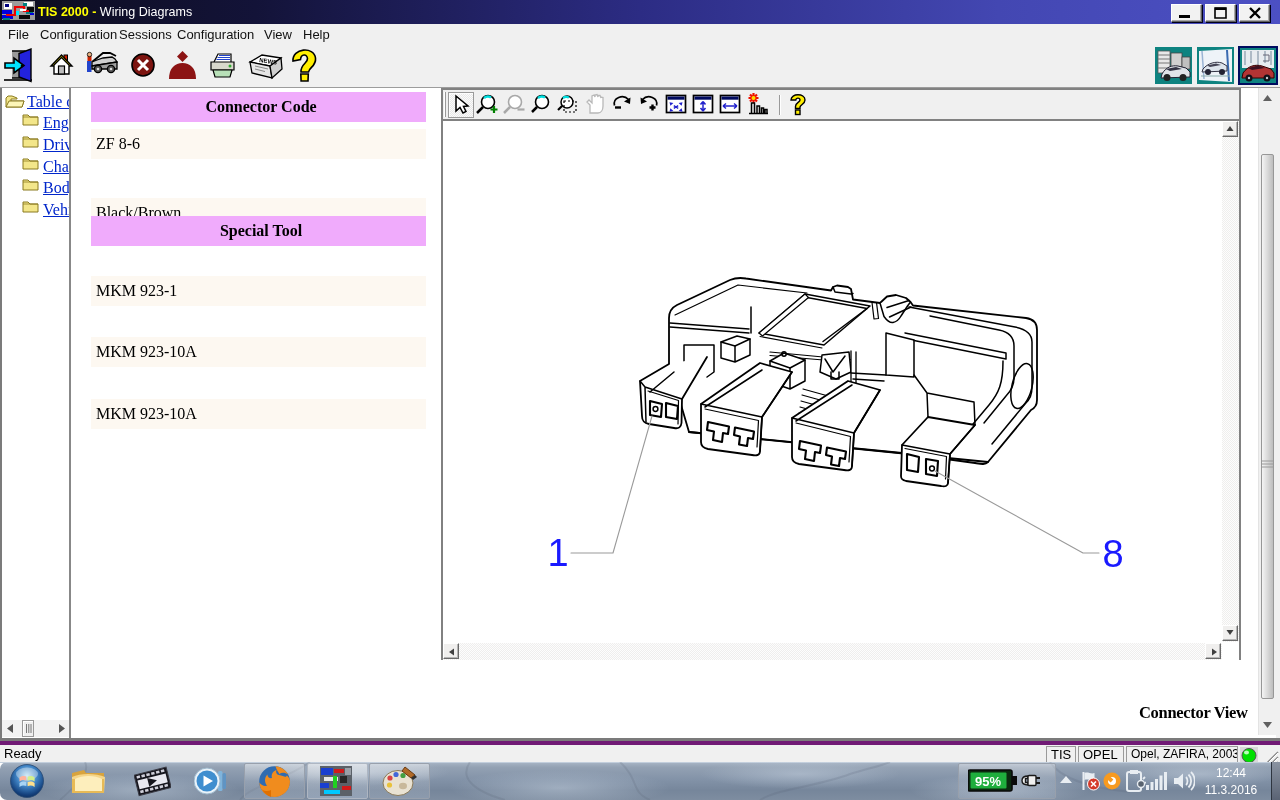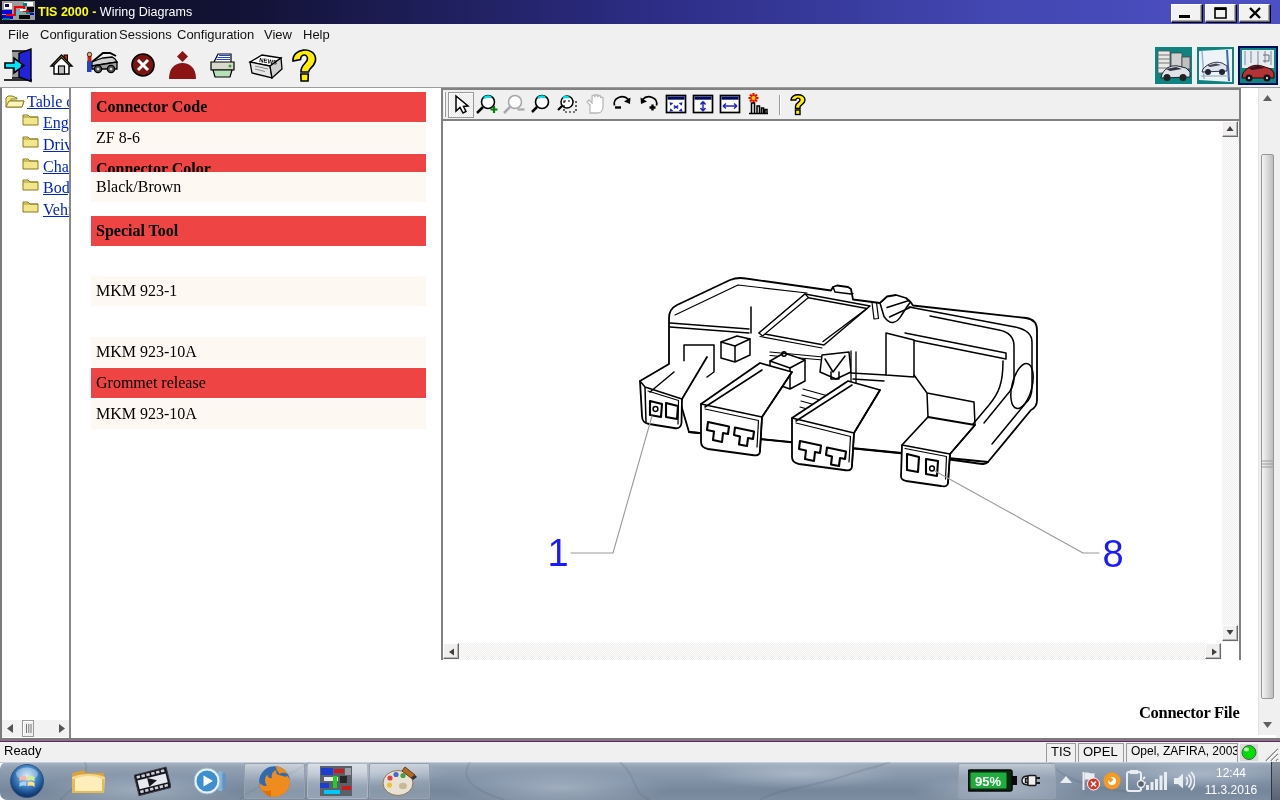--- a/index.html
+++ b/index.html
@@ -28,21 +28,21 @@
   
   #content { left:0; top:88px; width:1280px; height:653px; background:#ffffff; border-left:2px solid #7b7b7b; }
 
   
   #tree { left:2px; top:88px; width:69px; height:650px; background:#fff; border-right:2px solid #888; overflow:hidden; }
   .tlink { color:#0026cb; text-decoration:underline; font-family:"Liberation Serif",serif; font-size:16px; white-space:nowrap; position:absolute; }
 
   
   #tablepanel { left:73px; top:88px; width:368px; height:650px; background:#fff; }
   .trow { position:absolute; left:18px; width:335px; height:30px; font-family:"Liberation Serif",serif; font-size:16px; color:#000; padding:6px 0 0 5px; }
-  .beige { background:#ef4444; }
+  .beige { background:#f0abfc;text-align:center; }
   .lite  { background:#fdf8f1; }
   .hdr { font-weight:bold; }
 
   
   #viewer { left:441px; top:88px; width:800px; height:572px; border:2px solid #818181; background:#f0f0f0; }
   #vtoolbar { left:443px; top:90px; width:796px; height:29px; background:#f0f0f0; }
   #canvas { left:443px; top:119px; width:796px; height:541px; background:#ffffff; border-top:2px solid #818181; }
   .tbtn { position:absolute; top:2px; width:26px; height:26px; }
   .sel { background-image:linear-gradient(45deg,#e8e8e8 25%,transparent 25%,transparent 75%,#e8e8e8 75%),linear-gradient(45deg,#e8e8e8 25%,#fbfbfb 25%,#fbfbfb 75%,#e8e8e8 75%); background-size:2px 2px; background-position:0 0,1px 1px; border:1px solid #9a9a9a; box-shadow:inset 1px 1px 0 #fdfdfd; }
 
@@ -53,21 +53,21 @@
     border-right:1px solid #6a6a6a; border-bottom:1px solid #6a6a6a;
     box-shadow:inset -1px -1px 0 #b5b5b5; }
   .sbtn svg { display:block; margin:3px auto; }
 
   
   #osb { left:1258px; top:88px; width:18px; height:647px; background:#f0f0f0; border-left:1px solid #e3e3e3; }
   #osb-thumb { position:absolute; left:2px; top:66px; width:13px; height:545px;
     background:linear-gradient(90deg,#f4f4f4,#dcdcdc 45%,#bdbdbd); border:1px solid #979797; border-radius:2px; }
 
   
-  #statusbar { left:0; top:741px; width:1280px; height:21px; background:#f0f0f0; border-top:1px solid #701a75; font-size:13px; color:#000; }
+  #statusbar { left:0; top:741px; width:1280px; height:21px; background:#f0f0f0; border-top:4px solid #701a75; font-size:13px; color:#000; }
   .sbox { position:absolute; top:1px; height:20px; border:1px solid #9a9a9a; font-size:13px; line-height:15px; padding:0 4px; background:#f0f0f0; }
 
   
   #taskbar { left:0; top:762px; width:1280px; height:38px;
     background:linear-gradient(180deg,#a9b6c6 0%,#93a1b3 14%,#8393a8 45%,#76869b 75%,#7e8da0 100%);border-radius:7px; }
   #taskbar::before { content:""; position:absolute; left:0; top:0; width:1280px; height:1px; background:#c2cedc; }
   .tkbox { position:absolute; top:1px; height:36px; border:1px solid #98a0ac; border-radius:2px;
     background:linear-gradient(180deg,rgba(255,255,255,0.25),rgba(255,255,255,0.08) 50%,rgba(255,255,255,0.02)); }
   .traytxt { position:absolute; color:#ffffff; font-size:12px; text-align:center; width:70px; }
 </style>
@@ -247,27 +247,25 @@
     <svg style="position:absolute;left:24px;top:4px;" width="6" height="9">
         <path d="M0.5 0 V9 M2.8 0 V9 M5 0 V9" stroke="#777" stroke-width="1"></path>
       </svg>
     <svg style="position:absolute;left:56px;top:4px;" width="8" height="9">
         <path d="M1 0 L7 4.5 L1 9 Z" fill="#555"></path>
       </svg>
   </div>
 </div>
 <div class="abs" id="tablepanel">
   <div class="trow beige hdr" style="top:4px;">Connector Code</div>
-  <div class="trow lite" style="top:35px;">ZF 8-6</div>
-  <div class="trow beige hdr" style="top:66px;">Connector Color</div>
-  <div class="trow lite" style="top:84px;font-family:Liberation Serif, serif;">Black/Brown</div>
+  <div class="trow lite" style="top:41px;">ZF 8-6</div>
+  <div class="trow lite" style="top:110px;font-family:Liberation Serif, serif;">Black/Brown</div>
   <div class="trow beige hdr" style="top:128px;">Special Tool</div>
   <div class="trow lite" style="top:188px;">MKM 923-1</div>
   <div class="trow lite" style="top:249px;">MKM 923-10A</div>
-  <div class="trow beige" style="top:280px;">Grommet release</div>
   <div class="trow lite" style="top:311px;">MKM 923-10A</div>
 </div>
 
 <div class="abs" id="viewer"></div>
 <div class="abs" id="vtoolbar">
   <div style="position:absolute;left:1px;top:2px;width:2px;height:25px;border-left:1px solid #fff;border-right:1px solid #9a9a9a;"></div>
   <div class="tbtn sel" style="left:5px;"></div>
   <svg style="position:absolute;left:5px;top:2px;" width="790" height="27" fill="none">
 
     <path d="M8 4 L8 19 L12 15.5 L15 21 L18 19.5 L15.5 14.5 L20 14 Z" fill="#fff" stroke="#000" stroke-width="1.5"></path>
@@ -461,21 +459,21 @@
         <path d="M6 0.5 L1 4 L6 7.5 Z" fill="#404040"></path>
       </svg>
     </div>
   <div class="sbtn" style="left:762px;top:0;">
       <svg width="8" height="8" viewBox="0 0 8 8" style="margin:4px">
         <path d="M2 0.5 L7 4 L2 7.5 Z" fill="#404040"></path>
       </svg>
     </div>
 </div>
 
-<div class="abs" id="connview" style="left:1139px;top:703px;width:130px;white-space:nowrap;font-family:'Liberation Serif',serif;font-size:16.5px;font-weight:bold;letter-spacing:-0.3px;">Connector File</div>
+<div class="abs" id="connview" style="left:1139px;top:703px;width:130px;white-space:nowrap;font-family:'Liberation Serif',serif;font-size:16.5px;font-weight:bold;letter-spacing:-0.3px;">Connector View</div>
 
 <div class="abs" id="osb">
   <svg style="position:absolute;left:4px;top:7px;" width="9" height="6">
       <path d="M4.5 0 L9 6 L0 6 Z" fill="#606060"></path>
     </svg>
   <div id="osb-thumb"></div>
   <svg style="position:absolute;left:3px;top:372px;" width="11" height="8">
       <path d="M0 1 H11 M0 4 H11 M0 7 H11" stroke="#9a9a9a" stroke-width="1"></path>
     </svg>
   <svg style="position:absolute;left:4px;top:634px;" width="9" height="6">

